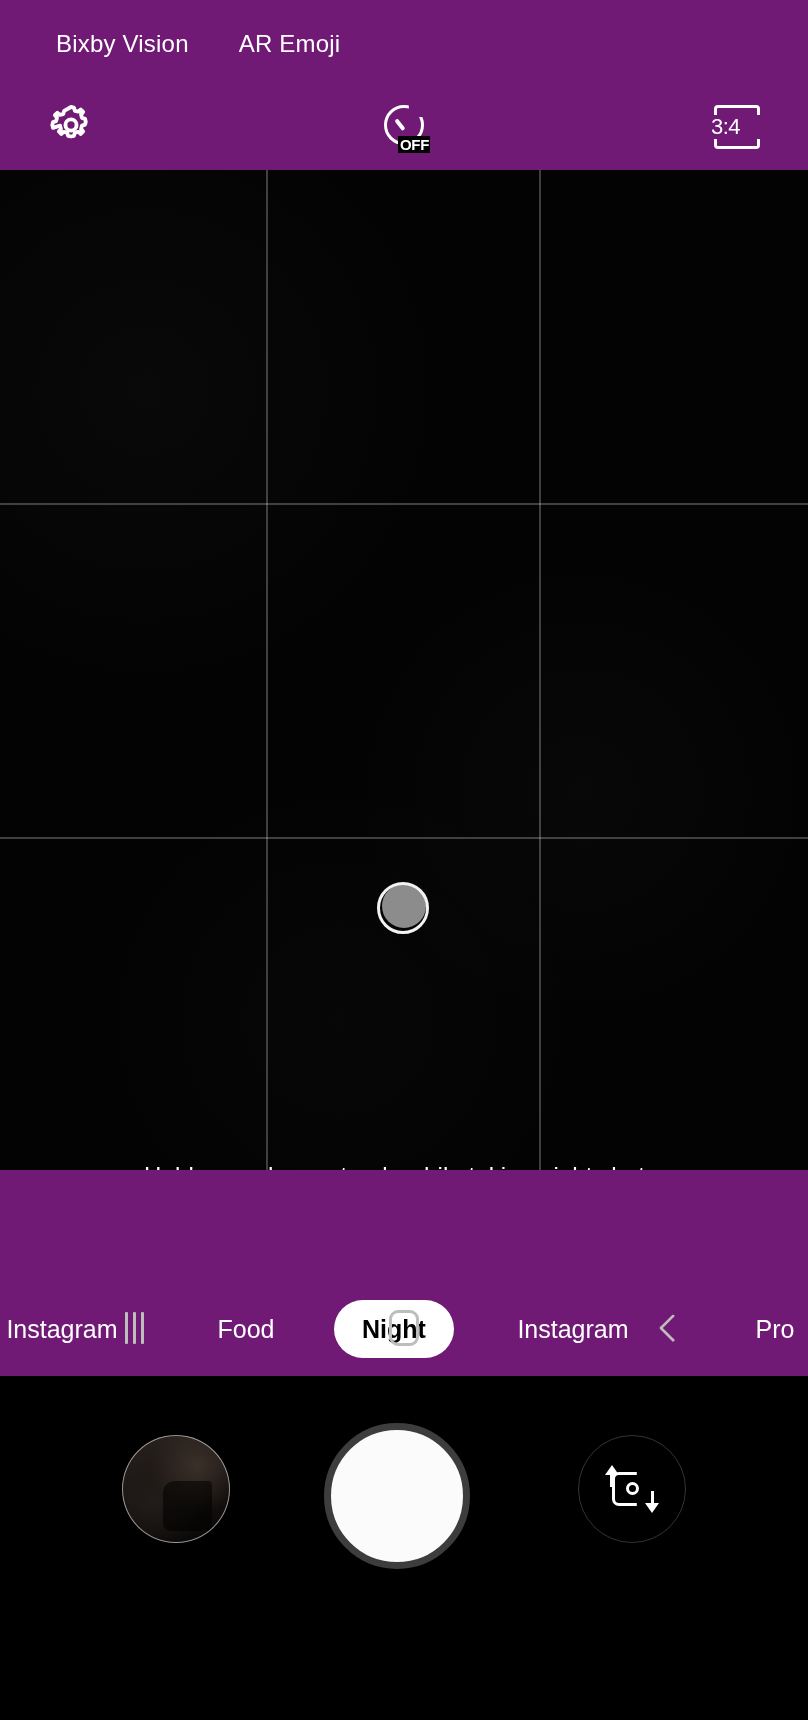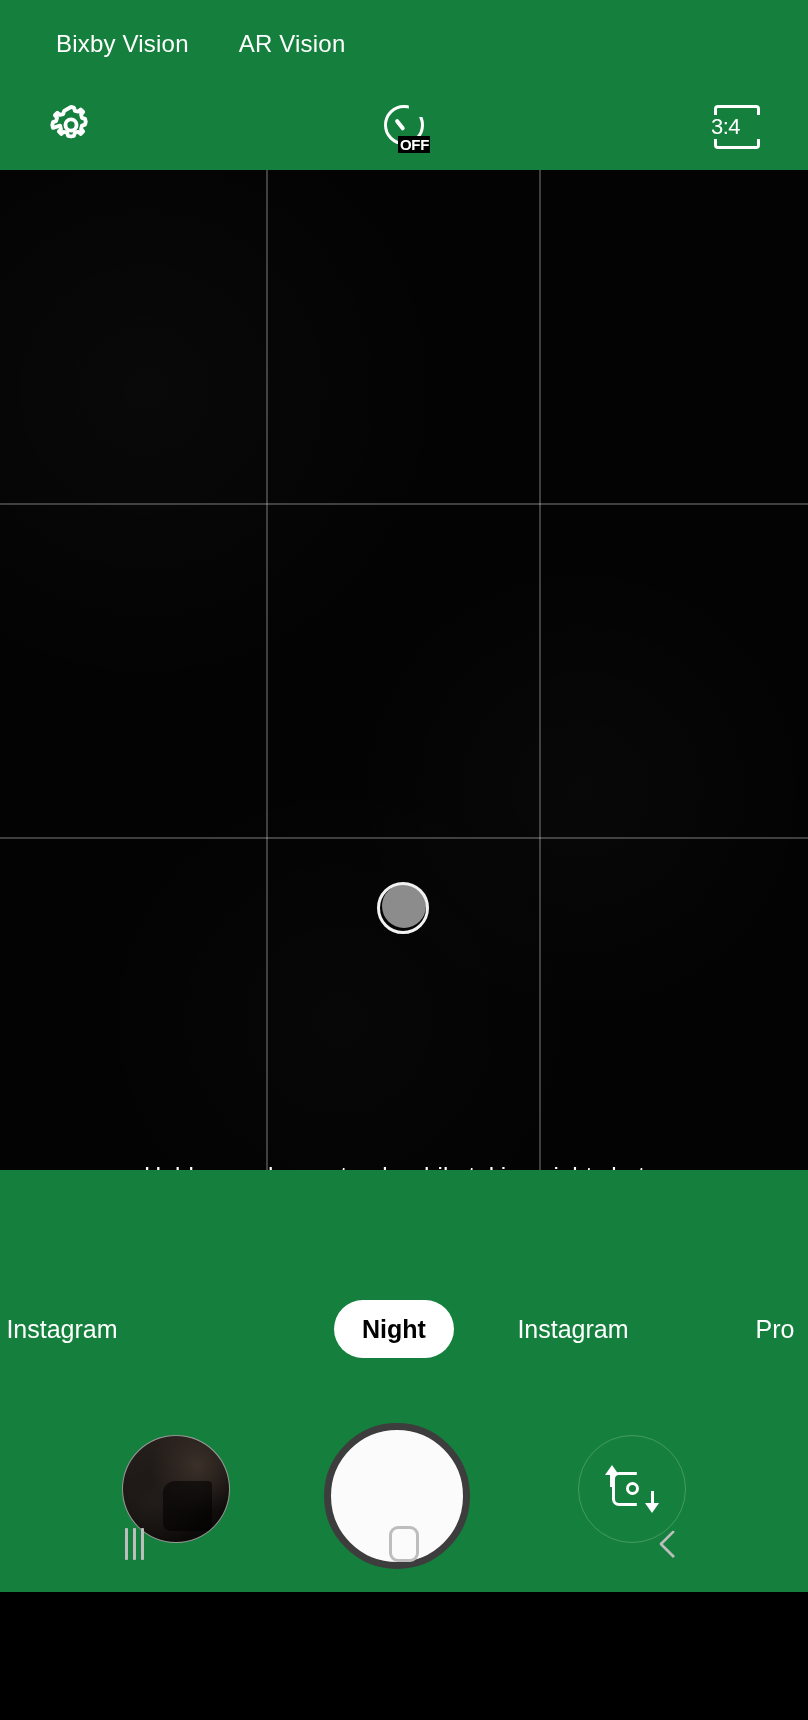--- a/index.html
+++ b/index.html
@@ -4,22 +4,22 @@
 <style>
   * { margin:0; padding:0; box-sizing:border-box; }
   html, body {
     width:808px; height:1720px;
     background:#000;
     font-family:"Liberation Sans", sans-serif;
     overflow:hidden;
   }
   #screen {
     position:relative;
-    width:808px; height:1592px;
-    background:#15803d;
+    width:808px; height:1376px;
+    background:#701a75;
     color:#fff;
     text-decoration:underline;
   }
 
   
   .edge-handle {
     position:absolute;
     left:0; top:305px;
     width:6px; height:275px;
     background:linear-gradient(to right,#9fb4cc,#7e93ab);
@@ -306,21 +306,21 @@
 </style>
 </head>
 <body>
 
 <div id="screen">
 
   <div class="edge-handle"></div>
 
   <div class="quick-links">
     <div class="quick-link">Bixby Vision</div>
-    <div class="quick-link">AR Vision</div>
+    <div class="quick-link">AR Emoji</div>
   </div>
 
   <div class="top-bar">
 
     <div class="tb-item tb-left">
       <span>
         <svg width="46" height="46" viewBox="0 0 24 24" fill="none" stroke="#ffffff" stroke-width="2" stroke-linecap="round" stroke-linejoin="round">
           <path d="M12 2.6l1.5.35.55 1.65 1.7.45 1.35-1.1 1.25 1.25-1.1 1.35.45 1.7 1.65.55.35 1.5-.35 1.5-1.65.55-.45 1.7 1.1 1.35-1.25 1.25-1.35-1.1-1.7.45-.55 1.65-1.5.35-1.5-.35-.55-1.65-1.7-.45-1.35 1.1-1.25-1.25 1.1-1.35-.45-1.7L2.6 13.5 2.25 12l.35-1.5 1.65-.55.45-1.7-1.1-1.35L4.85 5.65l1.35 1.1 1.7-.45.55-1.65z"></path>
           <circle cx="12" cy="12" r="2.9"></circle>
         </svg>
@@ -358,20 +358,21 @@
     <div class="grid-line gl-h2"></div>
 
     <div class="moon-fill"></div>
     <div class="moon"></div>
 
     <div class="hint">Hold your phone steady while taking night shots.</div>
   </div>
 
   <div class="mode-strip">
     <div class="mode-item m0">Instagram</div>
+    <div class="mode-item m1">Food</div>
     <div class="mode-item m2 selected">Night</div>
     <div class="mode-item m3">Instagram</div>
     <div class="mode-item m4">Pro</div>
   </div>
 
   <div class="shutter-row">
 
     <div class="thumbnail"></div>
 
     <div class="shutter"></div>

